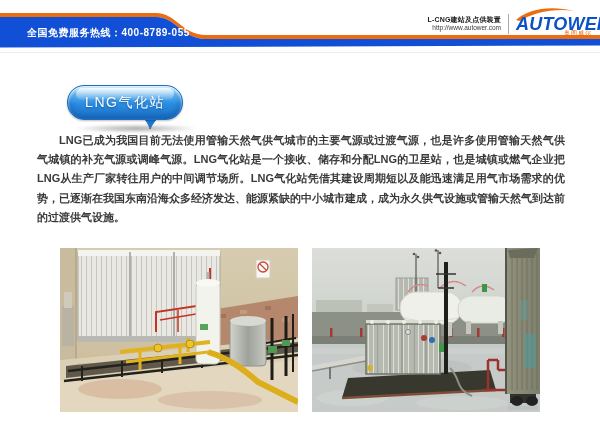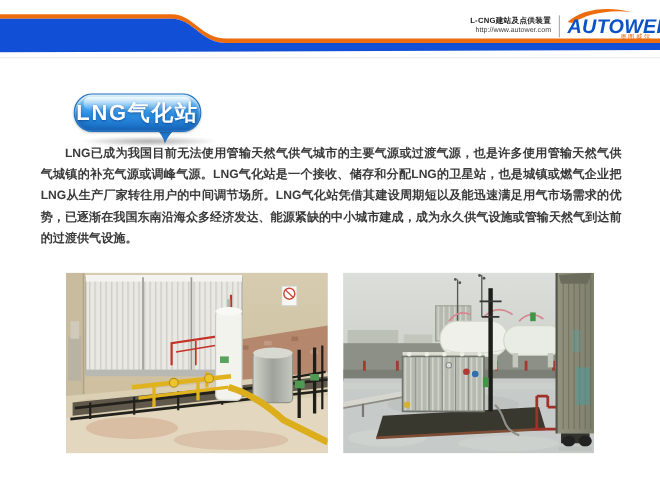--- a/index.html
+++ b/index.html
@@ -31,21 +31,21 @@
                    filter:blur(1px); }
   .bubble-tail { position:absolute; left:72px; top:31px; }
   .bubble { position:absolute; left:0; top:1px; width:116px; height:35px; border-radius:17px;
             border:1px solid #1f6fc0;
             background:linear-gradient(180deg,#a9dcf8 0%,#5cb1ef 26%,#2a8ce0 55%,#1c77cd 100%);
             box-shadow:inset 0 2px 3px rgba(255,255,255,.75), inset 0 -4px 7px rgba(8,58,135,.40),
                        0 1px 2px rgba(0,0,0,.25);
             display:flex; align-items:center; justify-content:center; cursor:pointer; }
   .bubble::before { content:""; position:absolute; left:8px; top:2px; width:98px; height:12px;
                     border-radius:10px; background:linear-gradient(180deg,rgba(255,255,255,.85),rgba(255,255,255,.05)); }
-  .bubble-label { position:relative; color:#fff; font-size:20px; font-weight:bold; letter-spacing:1.5px;
+  .bubble-label { position:relative; color:#fff; font-size:14px; font-weight:normal; letter-spacing:1.5px;
                   text-shadow:0 1px 2px rgba(6,52,120,.6); }
 
   
   .intro { position:absolute; left:37px; top:131px; width:528px;
            font-size:11px; line-height:19.2px; color:#3a3a3a;
            text-align:justify; text-indent:2em;font-weight:bold; }
 
   
   .photos { position:absolute; left:60px; top:248px; display:flex; gap:14px; }
   .photo { width:238px; height:164px; overflow:hidden; background:#ddd; }
@@ -55,20 +55,21 @@
 </head>
 <body>
 
 <div class="page">
 
   <div class="header">
     <svg class="swoosh" width="600" height="56" viewBox="0 0 600 56">
       <path d="M0,13 H156 C176,13 182,35 206,35 H600 V39 H206 C182,39 176,17 156,17 H0 Z" fill="#ec6c0e"></path>
       <path d="M0,17 H156 C176,17 182,39 206,39 H600 V45.5 L0,47.5 Z" fill="#1150d6"></path>
     </svg>
+    <div class="hotline">全国免费服务热线：400-8789-055</div>
 
     <div class="header-right">
       <div class="tagline-block">
         <div class="tagline">L-CNG建站及点供装置</div>
         <div class="website">http://www.autower.com</div>
       </div>
       <div class="hdr-divider"></div>
       <div class="logo">
         <svg class="swoosh-icon" width="62" height="16" viewBox="0 0 62 16">
           <path d="M2,14 C14,3 36,-1 60,5 C40,2 18,7 6,15 Z" fill="#ec6c0e"></path>

